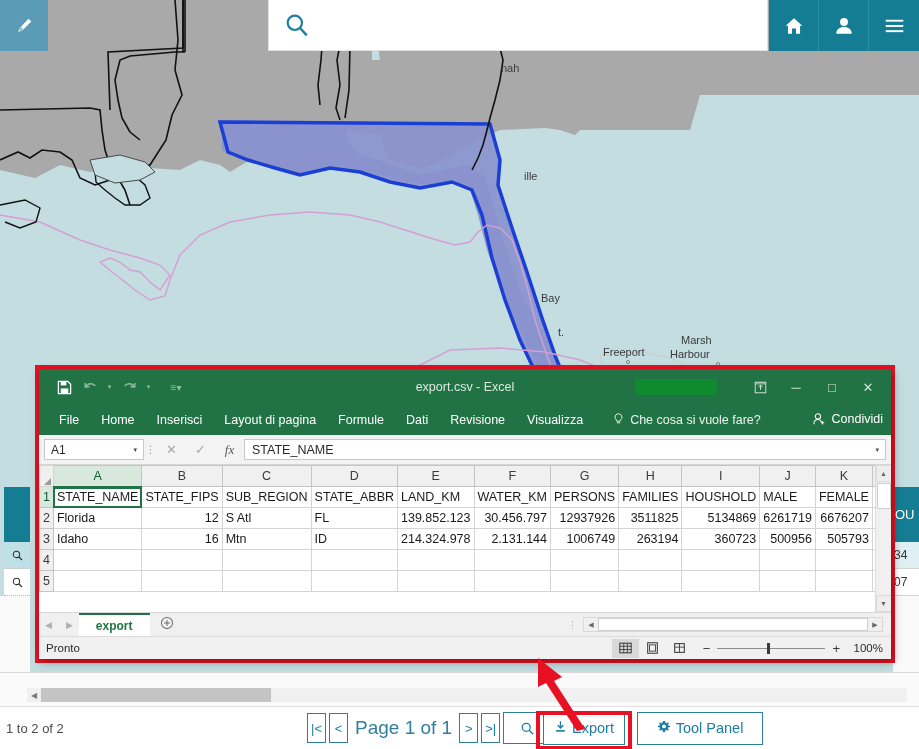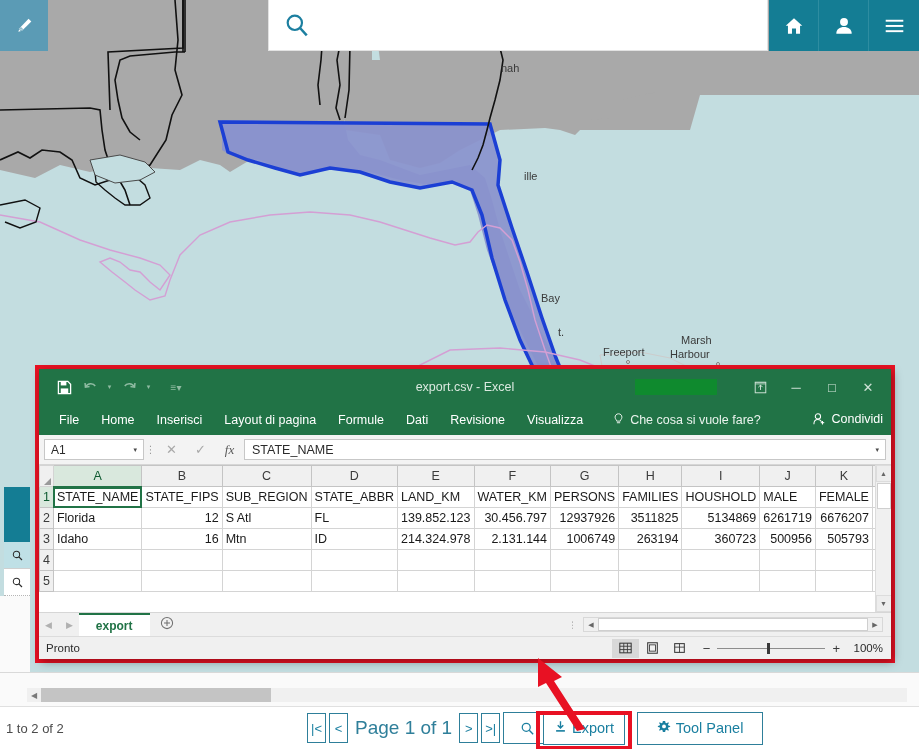--- a/index.html
+++ b/index.html
@@ -389,20 +389,26 @@
     </div>
     <div class="bl-cell2">
       <svg width="11" height="11" viewBox="0 0 16 16">
           <circle cx="6.5" cy="6.5" r="4.6" fill="none" stroke="#2b2b2b" stroke-width="1.5"></circle>
           <line x1="10" y1="10" x2="14.5" y2="14.5" stroke="#2b2b2b" stroke-width="1.8"></line>
         </svg>
     </div>
     <div class="bl-rest"></div>
   </div>
 
+  <div class="behind-right">
+    <div class="br-head">OU</div>
+    <div class="br-row">34</div>
+    <div class="br-row alt">07</div>
+    <div class="br-blank"></div>
+  </div>
 
   <div class="results-scroll-area"></div>
   <div class="hscroll">
     <div class="hscroll-arrow">◀</div>
     <div class="hscroll-thumb"></div>
   </div>
 
   <div class="topbar">
     <div class="pen-tile">
       <svg width="20" height="20" viewBox="0 0 24 24">

